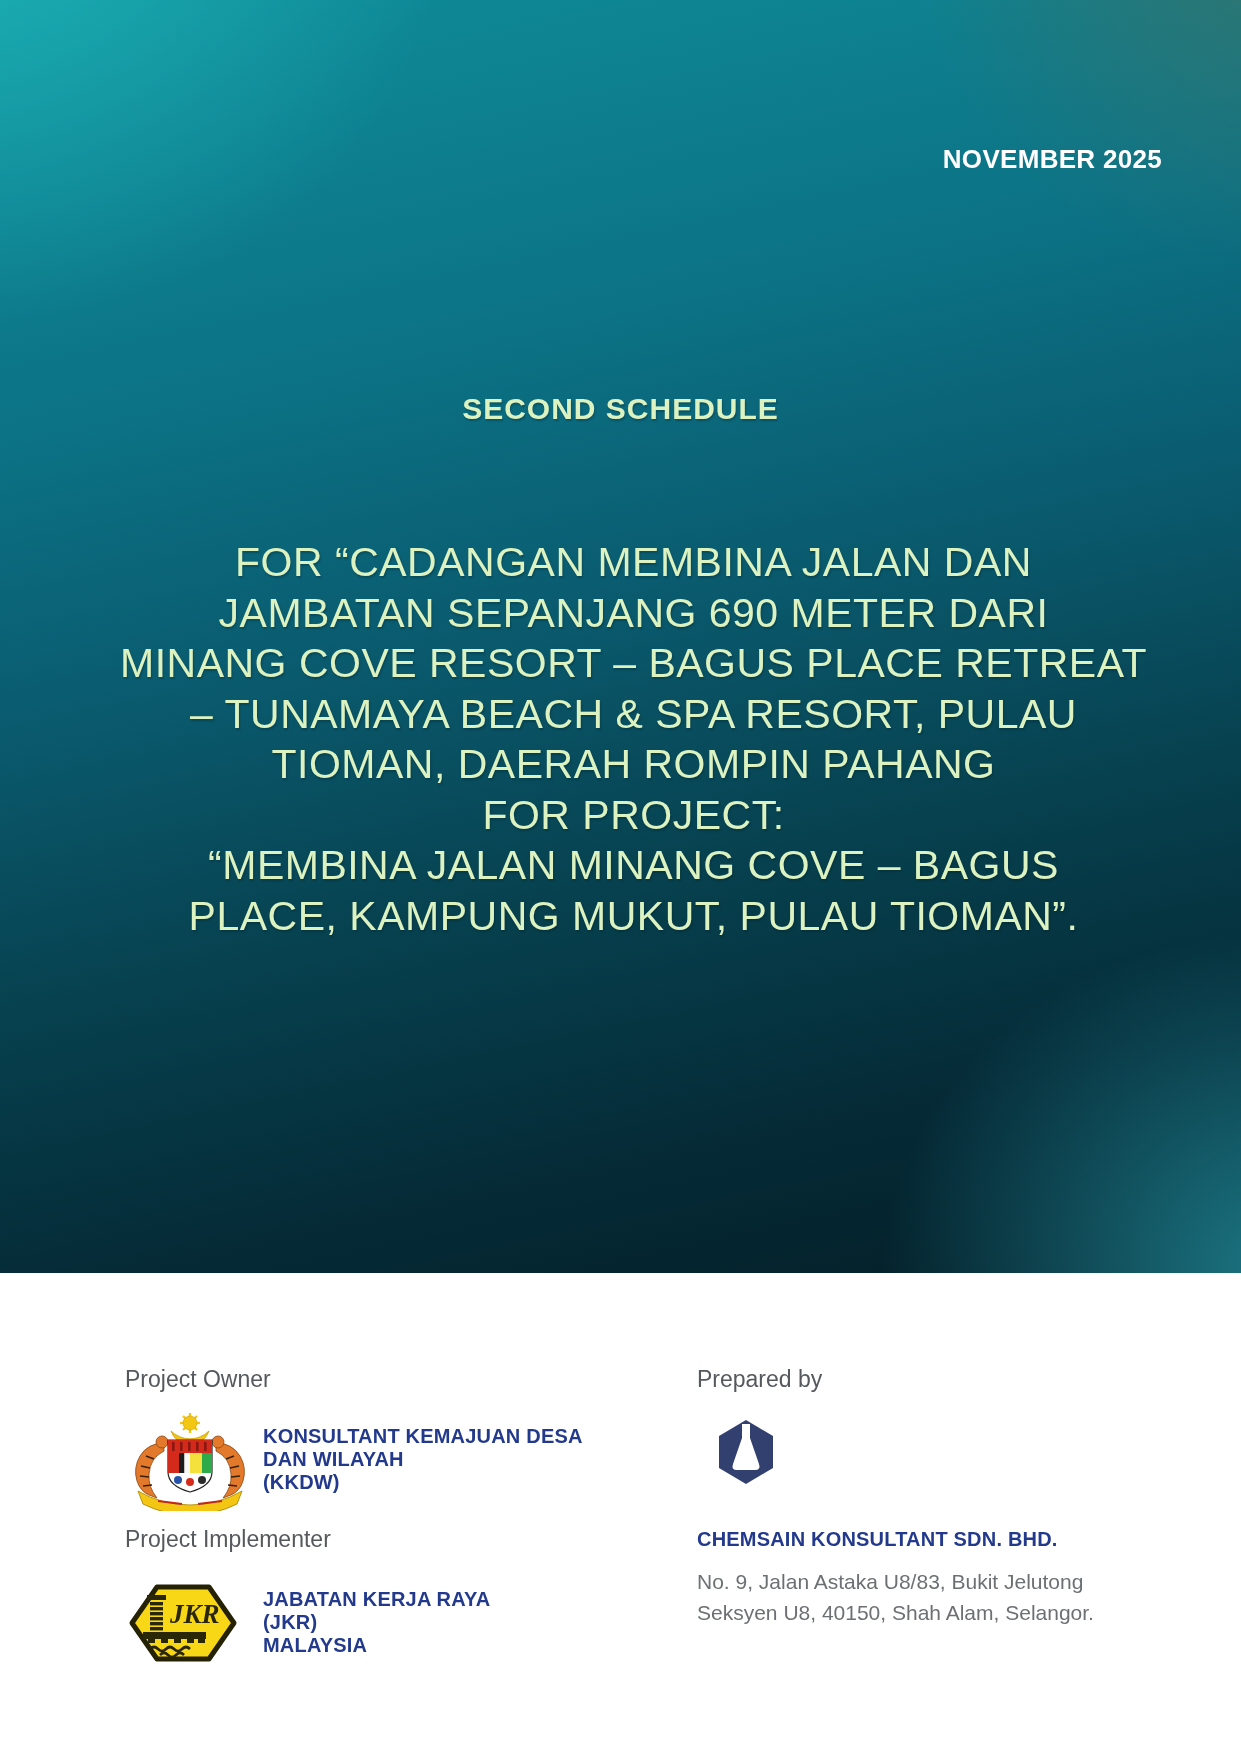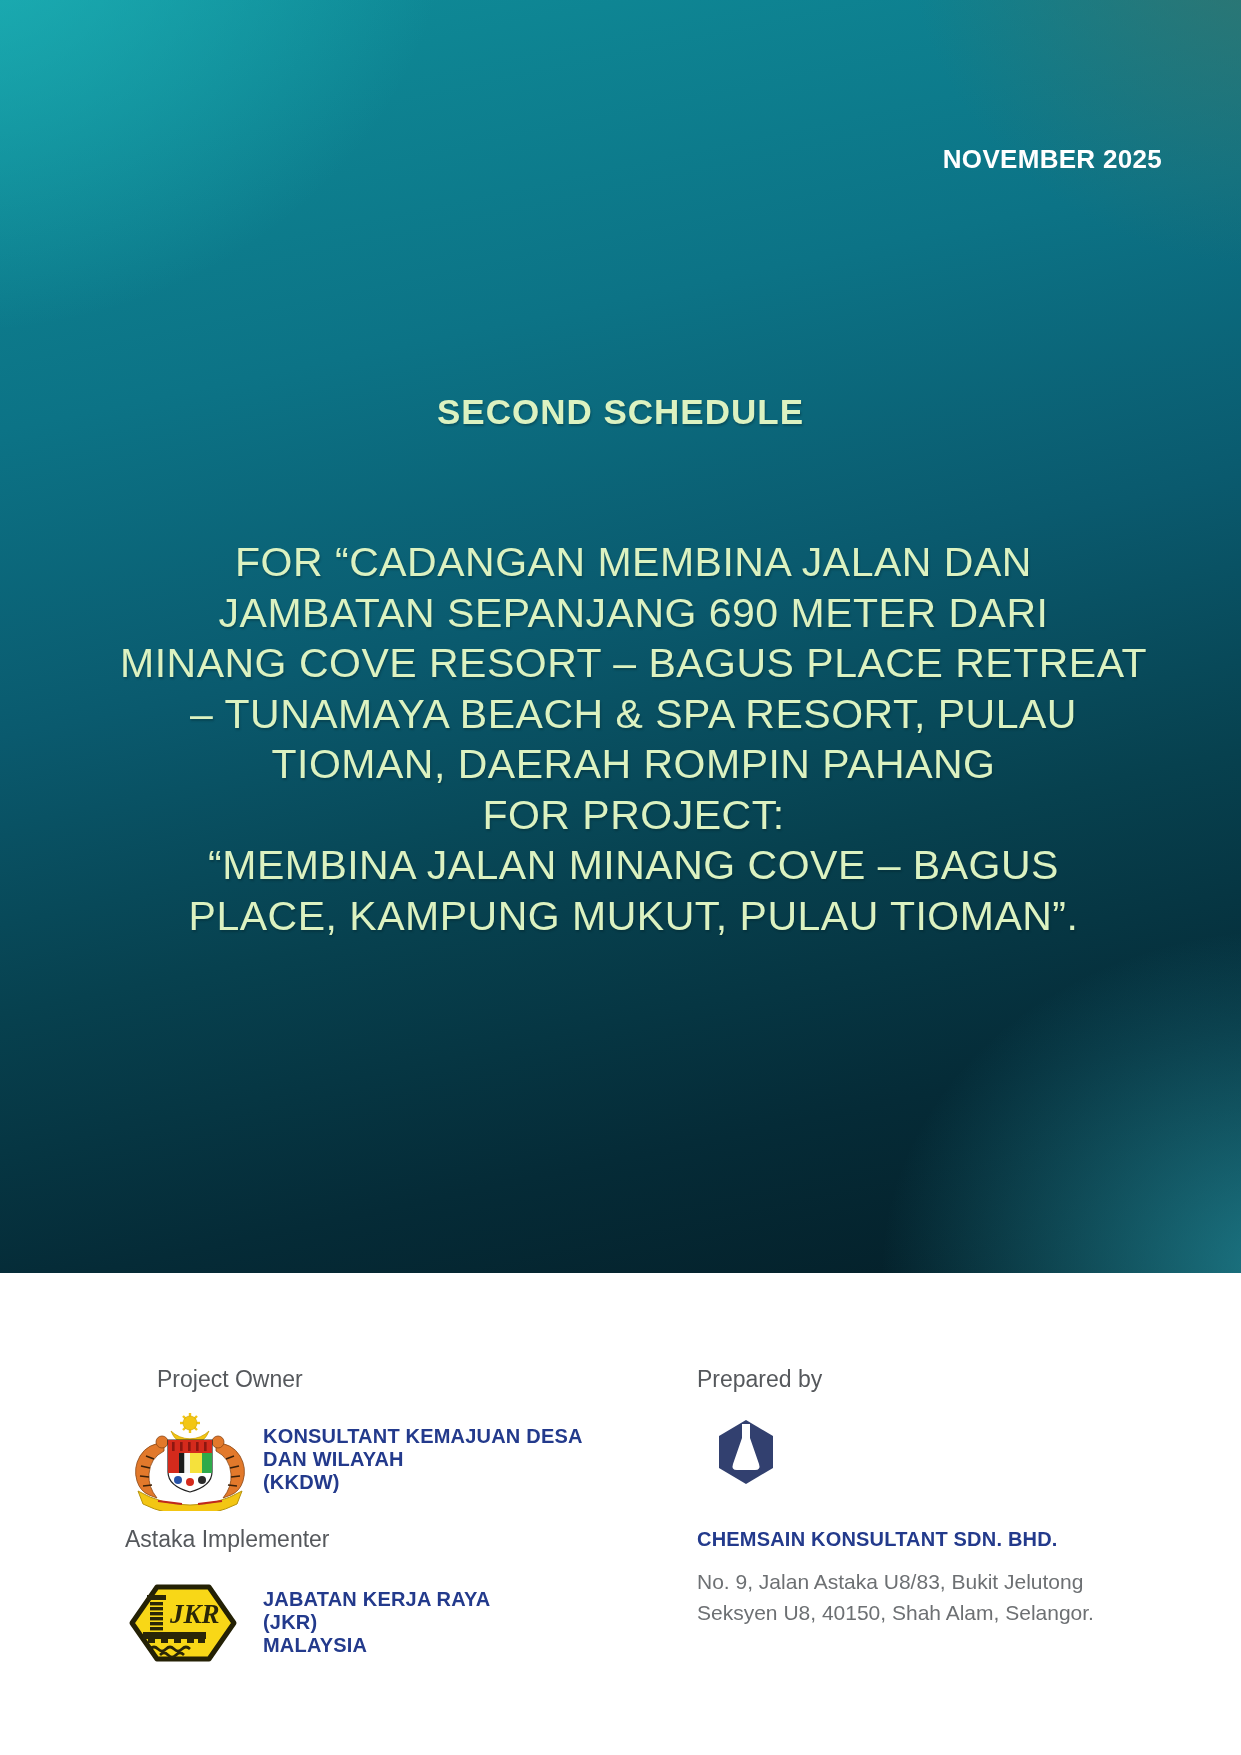--- a/index.html
+++ b/index.html
@@ -19,37 +19,37 @@
   .ref{
     position:absolute;left:68px;top:116px;
     color:#ffffff;font-size:26px;font-weight:700;line-height:30px;letter-spacing:0.3px;
   }
   .date{
     position:absolute;right:79px;top:144px;
     color:#ffffff;font-size:26px;font-weight:700;line-height:30px;letter-spacing:0.3px;text-align:right;margin-left:11px;
   }
   .schedule{
     position:absolute;left:0;top:392px;width:100%;margin:0;
-    text-align:center;color:#dcf2c1;font-size:35px;font-weight:700;letter-spacing:1px;
+    text-align:center;color:#dcf2c1;font-size:30px;font-weight:700;letter-spacing:1px;
     text-shadow:1px 2px 2px rgba(0,30,35,0.30);
   }
   .project{
     position:absolute;left:0;top:524px;width:100%;margin:13px;
     text-align:center;color:#dcf2c1;font-size:41px;font-weight:400;line-height:50.5px;
     white-space:pre-line;letter-spacing:0.5px;
     text-shadow:1px 2px 2px rgba(0,30,35,0.30);
   }
   
   .footer{
     position:absolute;left:0;top:1273px;width:1241px;height:482px;background:#ffffff;
   }
   .label{
     position:absolute;color:#55585c;font-size:23px;line-height:28px;
   }
-  .lbl-owner{left:125px;top:92px;margin-left:32px;}
+  .lbl-owner{left:125px;top:92px;}
   .lbl-implementer{left:125px;top:252px;}
   .lbl-prepared{left:697px;top:92px;}
   .org{
     position:absolute;color:#233a8c;font-size:20px;font-weight:700;line-height:23px;letter-spacing:0.2px;
   }
   .org-kkdw{left:263px;top:152px;}
   .org-jkr{left:263px;top:315px;}
   .arms-logo{position:absolute;left:124px;top:138px;}
   .jkr-logo{position:absolute;left:128px;top:310px;}
   .chemsain-row{position:absolute;left:718px;top:146px;display:flex;align-items:center;gap:14px;}
@@ -145,21 +145,21 @@
         <line x1="74" y1="93" x2="98" y2="90"></line>
       </g>
     </svg>
 
     <div class="org org-kkdw">
       <div>KONSULTANT KEMAJUAN DESA</div>
       <div>DAN WILAYAH</div>
       <div>(KKDW)</div>
     </div>
 
-    <div class="label lbl-implementer">Astaka Implementer</div>
+    <div class="label lbl-implementer">Project Implementer</div>
 
     <svg class="jkr-logo" width="110" height="80" viewBox="0 0 110 80">
       <polygon points="29,4 81,4 106,40 81,76 29,76 4,40" fill="#f8d717" stroke="#242105" stroke-width="5" stroke-linejoin="round"></polygon>
       <g fill="#2a2608">
         <rect x="19" y="12" width="19" height="5"></rect>
         <rect x="22" y="19" width="13" height="3.4"></rect>
         <rect x="22" y="24" width="13" height="3.4"></rect>
         <rect x="22" y="29" width="13" height="3.4"></rect>
         <rect x="22" y="34" width="13" height="3.4"></rect>
         <rect x="22" y="39" width="13" height="3.4"></rect>

